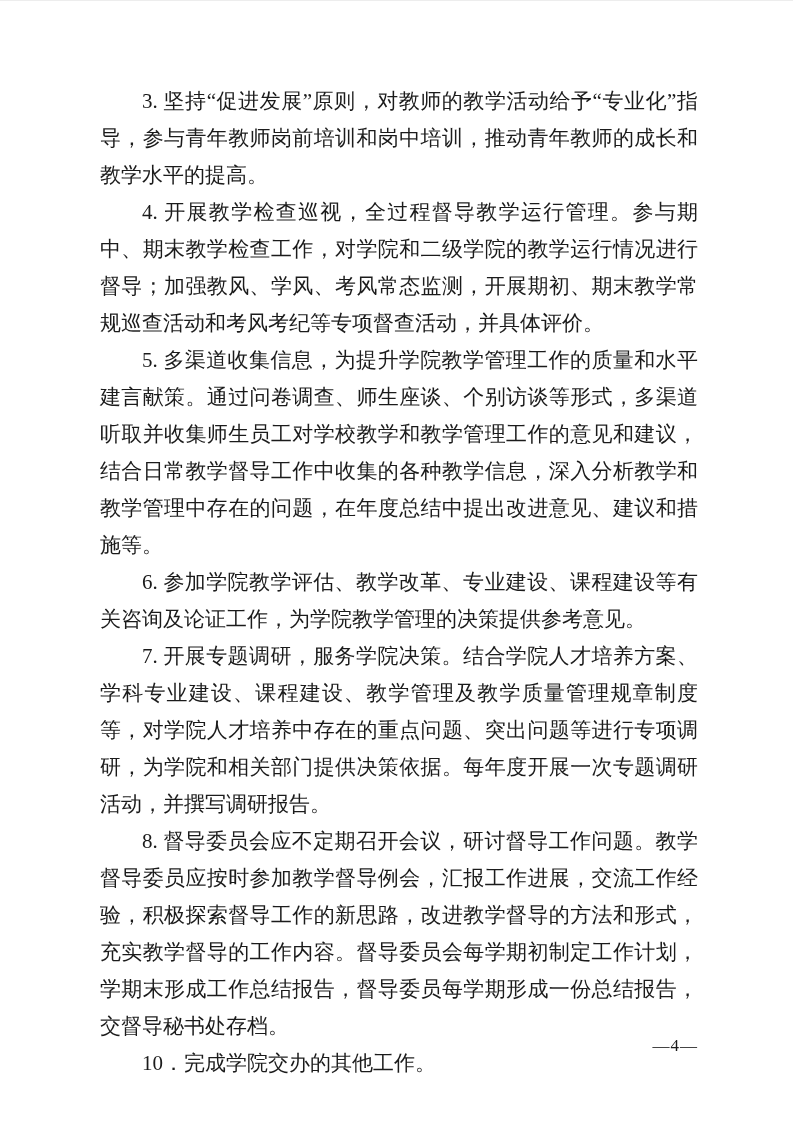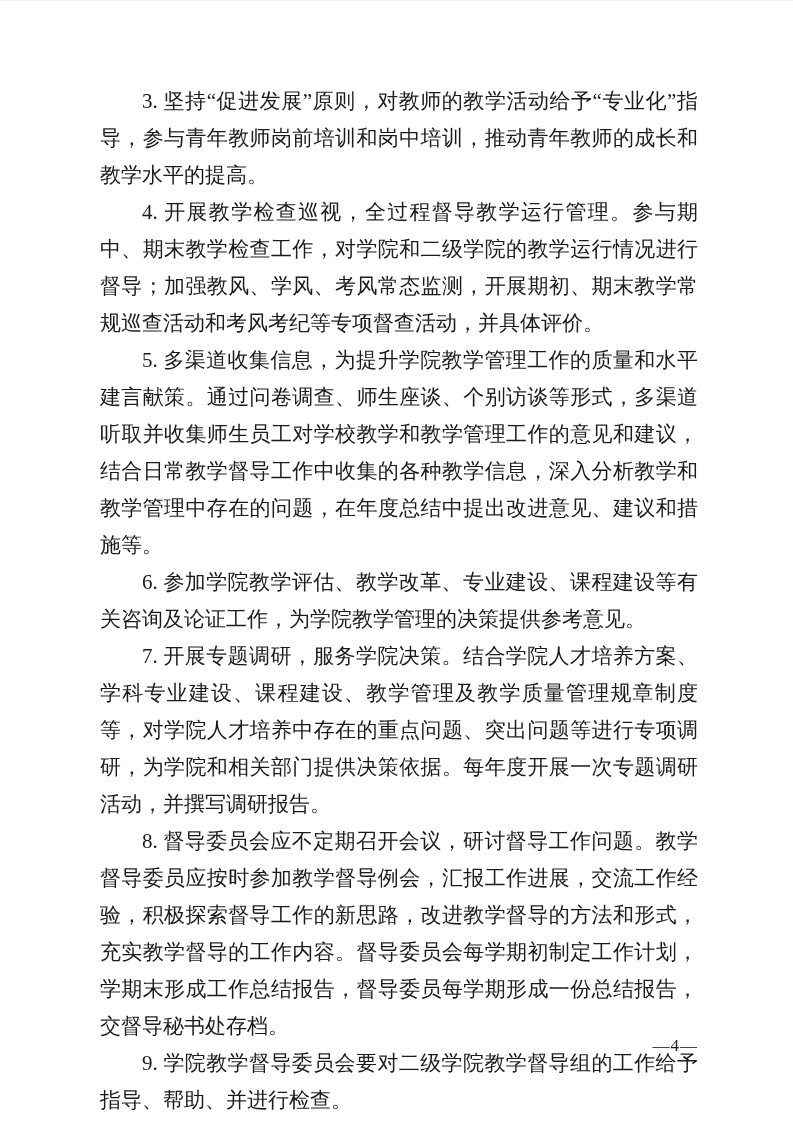--- a/index.html
+++ b/index.html
@@ -48,17 +48,16 @@
 <body>
 
 <div class="page">
   <div class="content">
     <p>3. 坚持“促进发展”原则，对教师的教学活动给予“专业化”指导，参与青年教师岗前培训和岗中培训，推动青年教师的成长和教学水平的提高。</p>
     <p>4. 开展教学检查巡视，全过程督导教学运行管理。参与期中、期末教学检查工作，对学院和二级学院的教学运行情况进行督导；加强教风、学风、考风常态监测，开展期初、期末教学常规巡查活动和考风考纪等专项督查活动，并具体评价。</p>
     <p>5. 多渠道收集信息，为提升学院教学管理工作的质量和水平建言献策。通过问卷调查、师生座谈、个别访谈等形式，多渠道听取并收集师生员工对学校教学和教学管理工作的意见和建议，结合日常教学督导工作中收集的各种教学信息，深入分析教学和教学管理中存在的问题，在年度总结中提出改进意见、建议和措施等。</p>
     <p>6. 参加学院教学评估、教学改革、专业建设、课程建设等有关咨询及论证工作，为学院教学管理的决策提供参考意见。</p>
     <p>7. 开展专题调研，服务学院决策。结合学院人才培养方案、学科专业建设、课程建设、教学管理及教学质量管理规章制度等，对学院人才培养中存在的重点问题、突出问题等进行专项调研，为学院和相关部门提供决策依据。每年度开展一次专题调研活动，并撰写调研报告。</p>
     <p>8. 督导委员会应不定期召开会议，研讨督导工作问题。教学督导委员应按时参加教学督导例会，汇报工作进展，交流工作经验，积极探索督导工作的新思路，改进教学督导的方法和形式，充实教学督导的工作内容。督导委员会每学期初制定工作计划，学期末形成工作总结报告，督导委员每学期形成一份总结报告，交督导秘书处存档。</p>
-    <p>9. 学院教学督导委员会要对二级学院教学督导组的工作给予指导、帮助、并进行检查。</p>
     <p>10．完成学院交办的其他工作。</p>
   </div>
   <div class="page-number">—4—</div>
 </div>
 
 </body></html>

